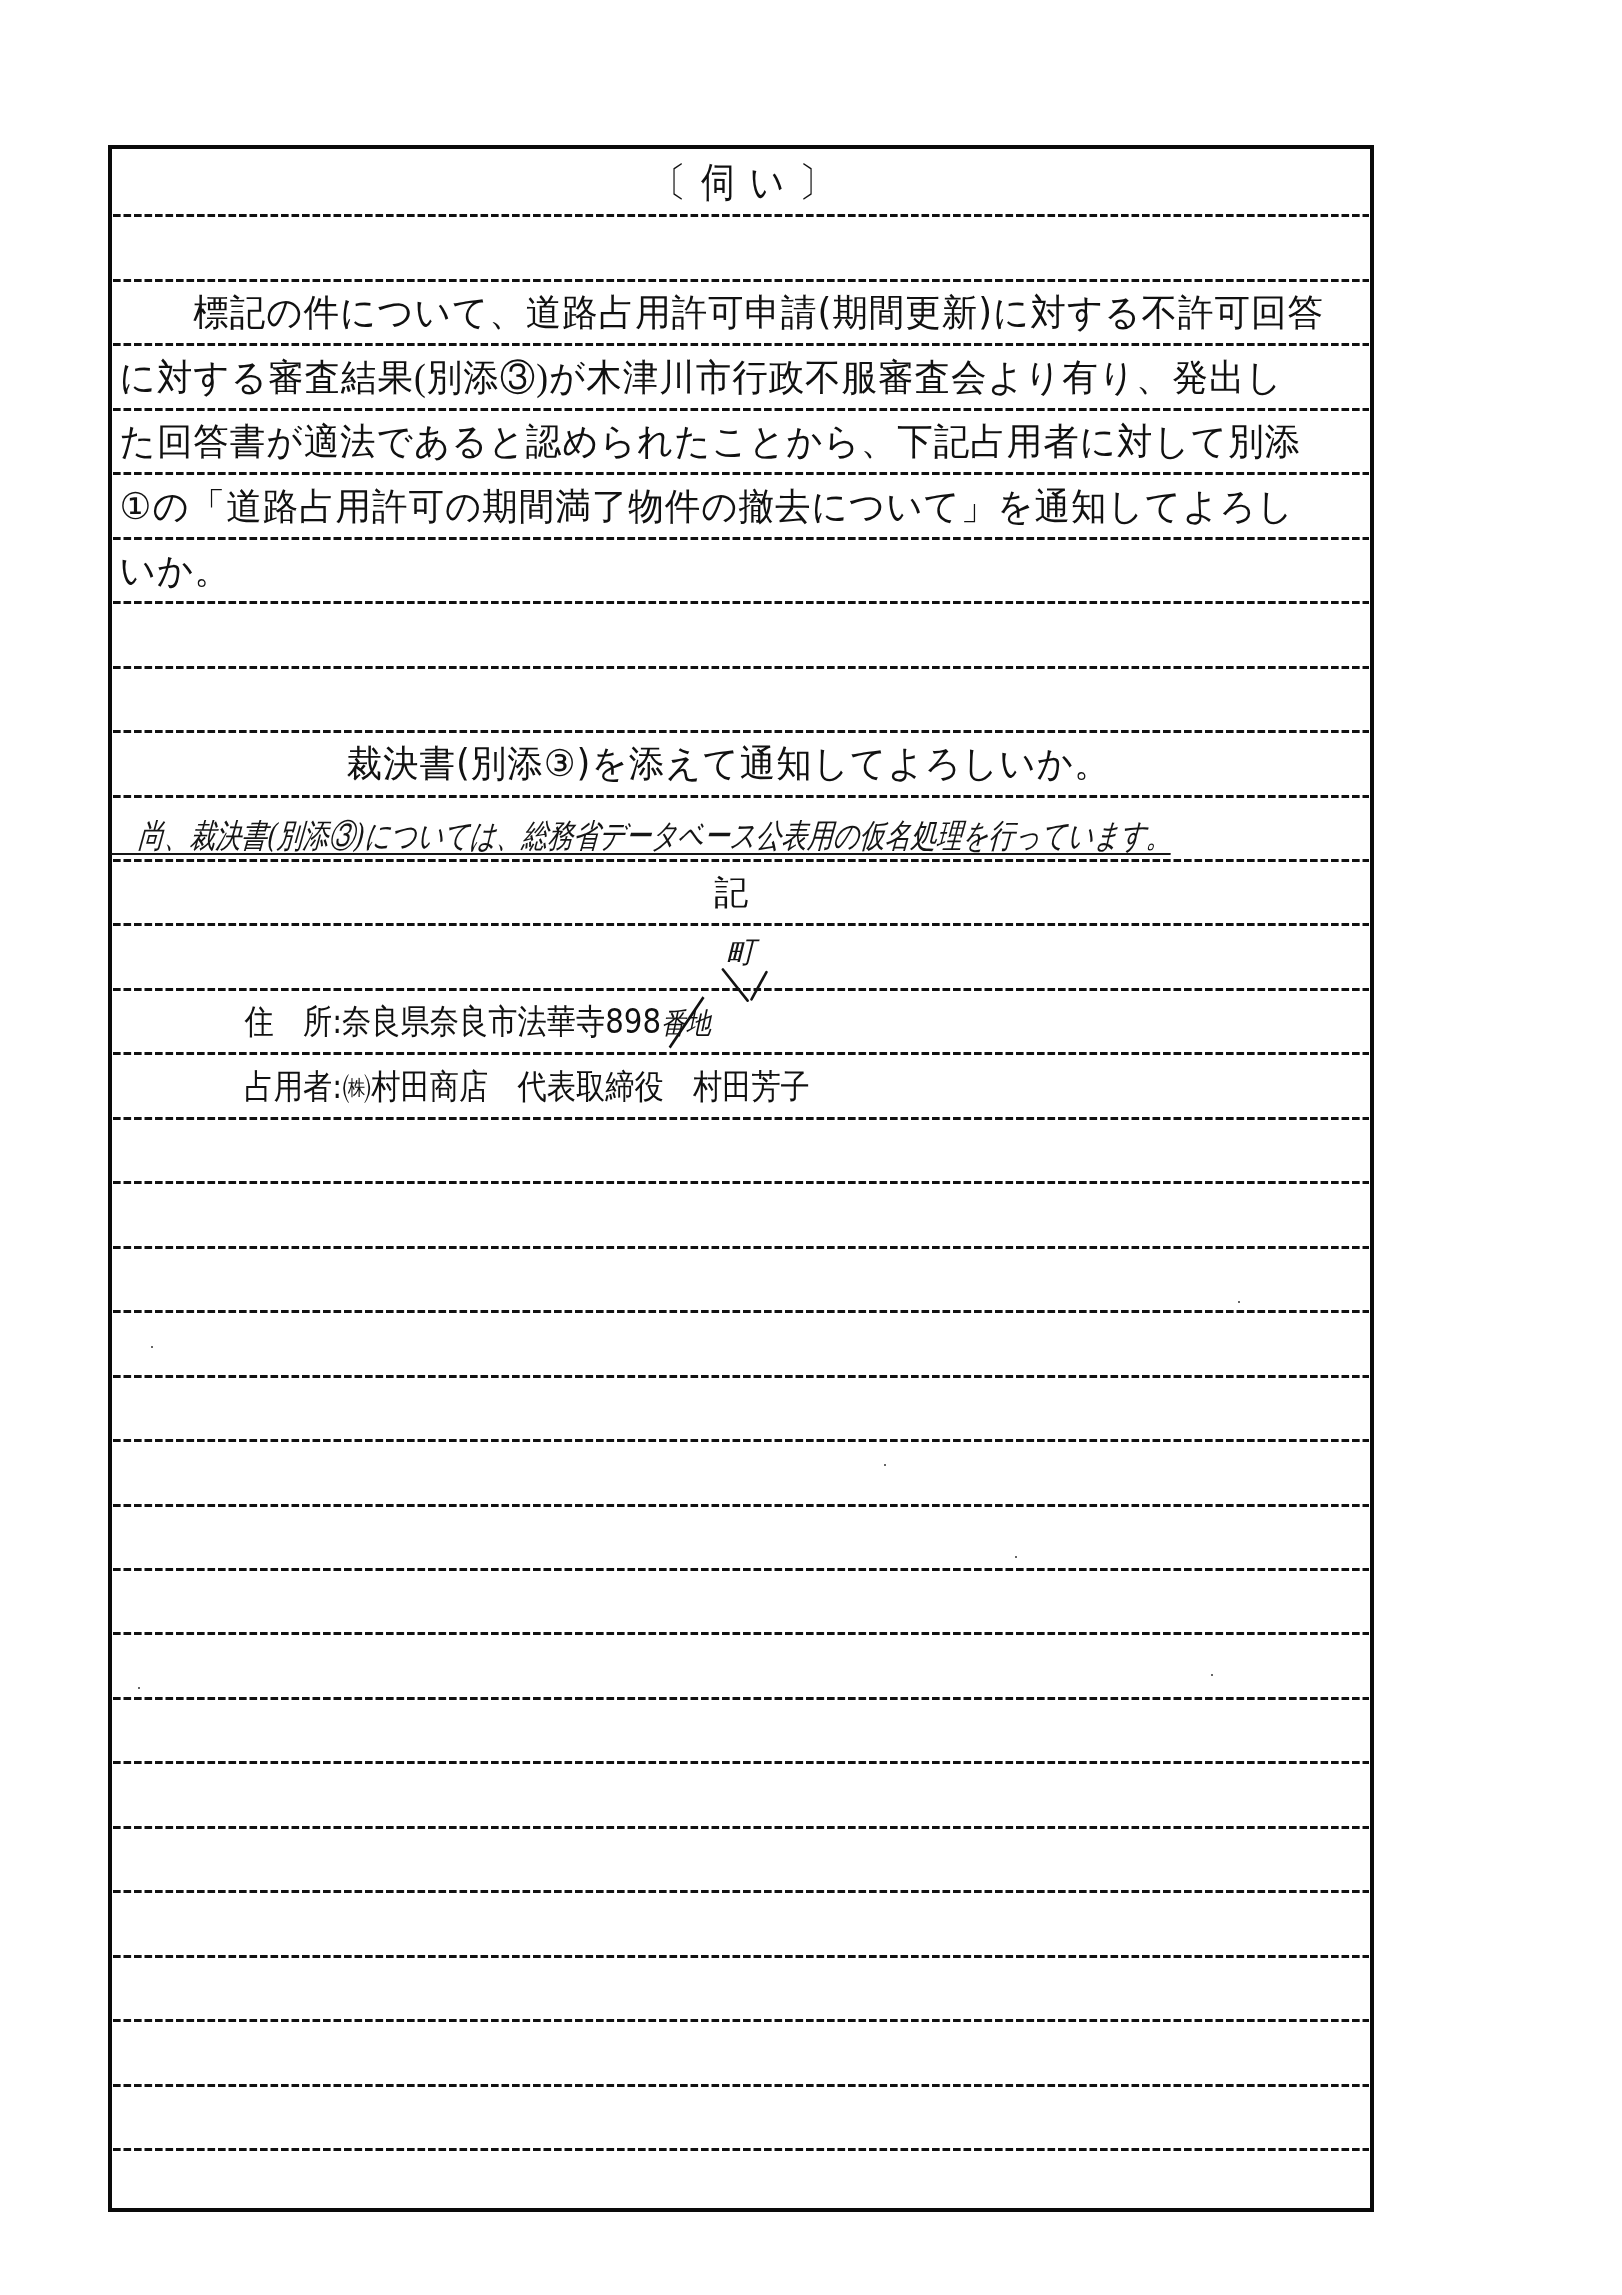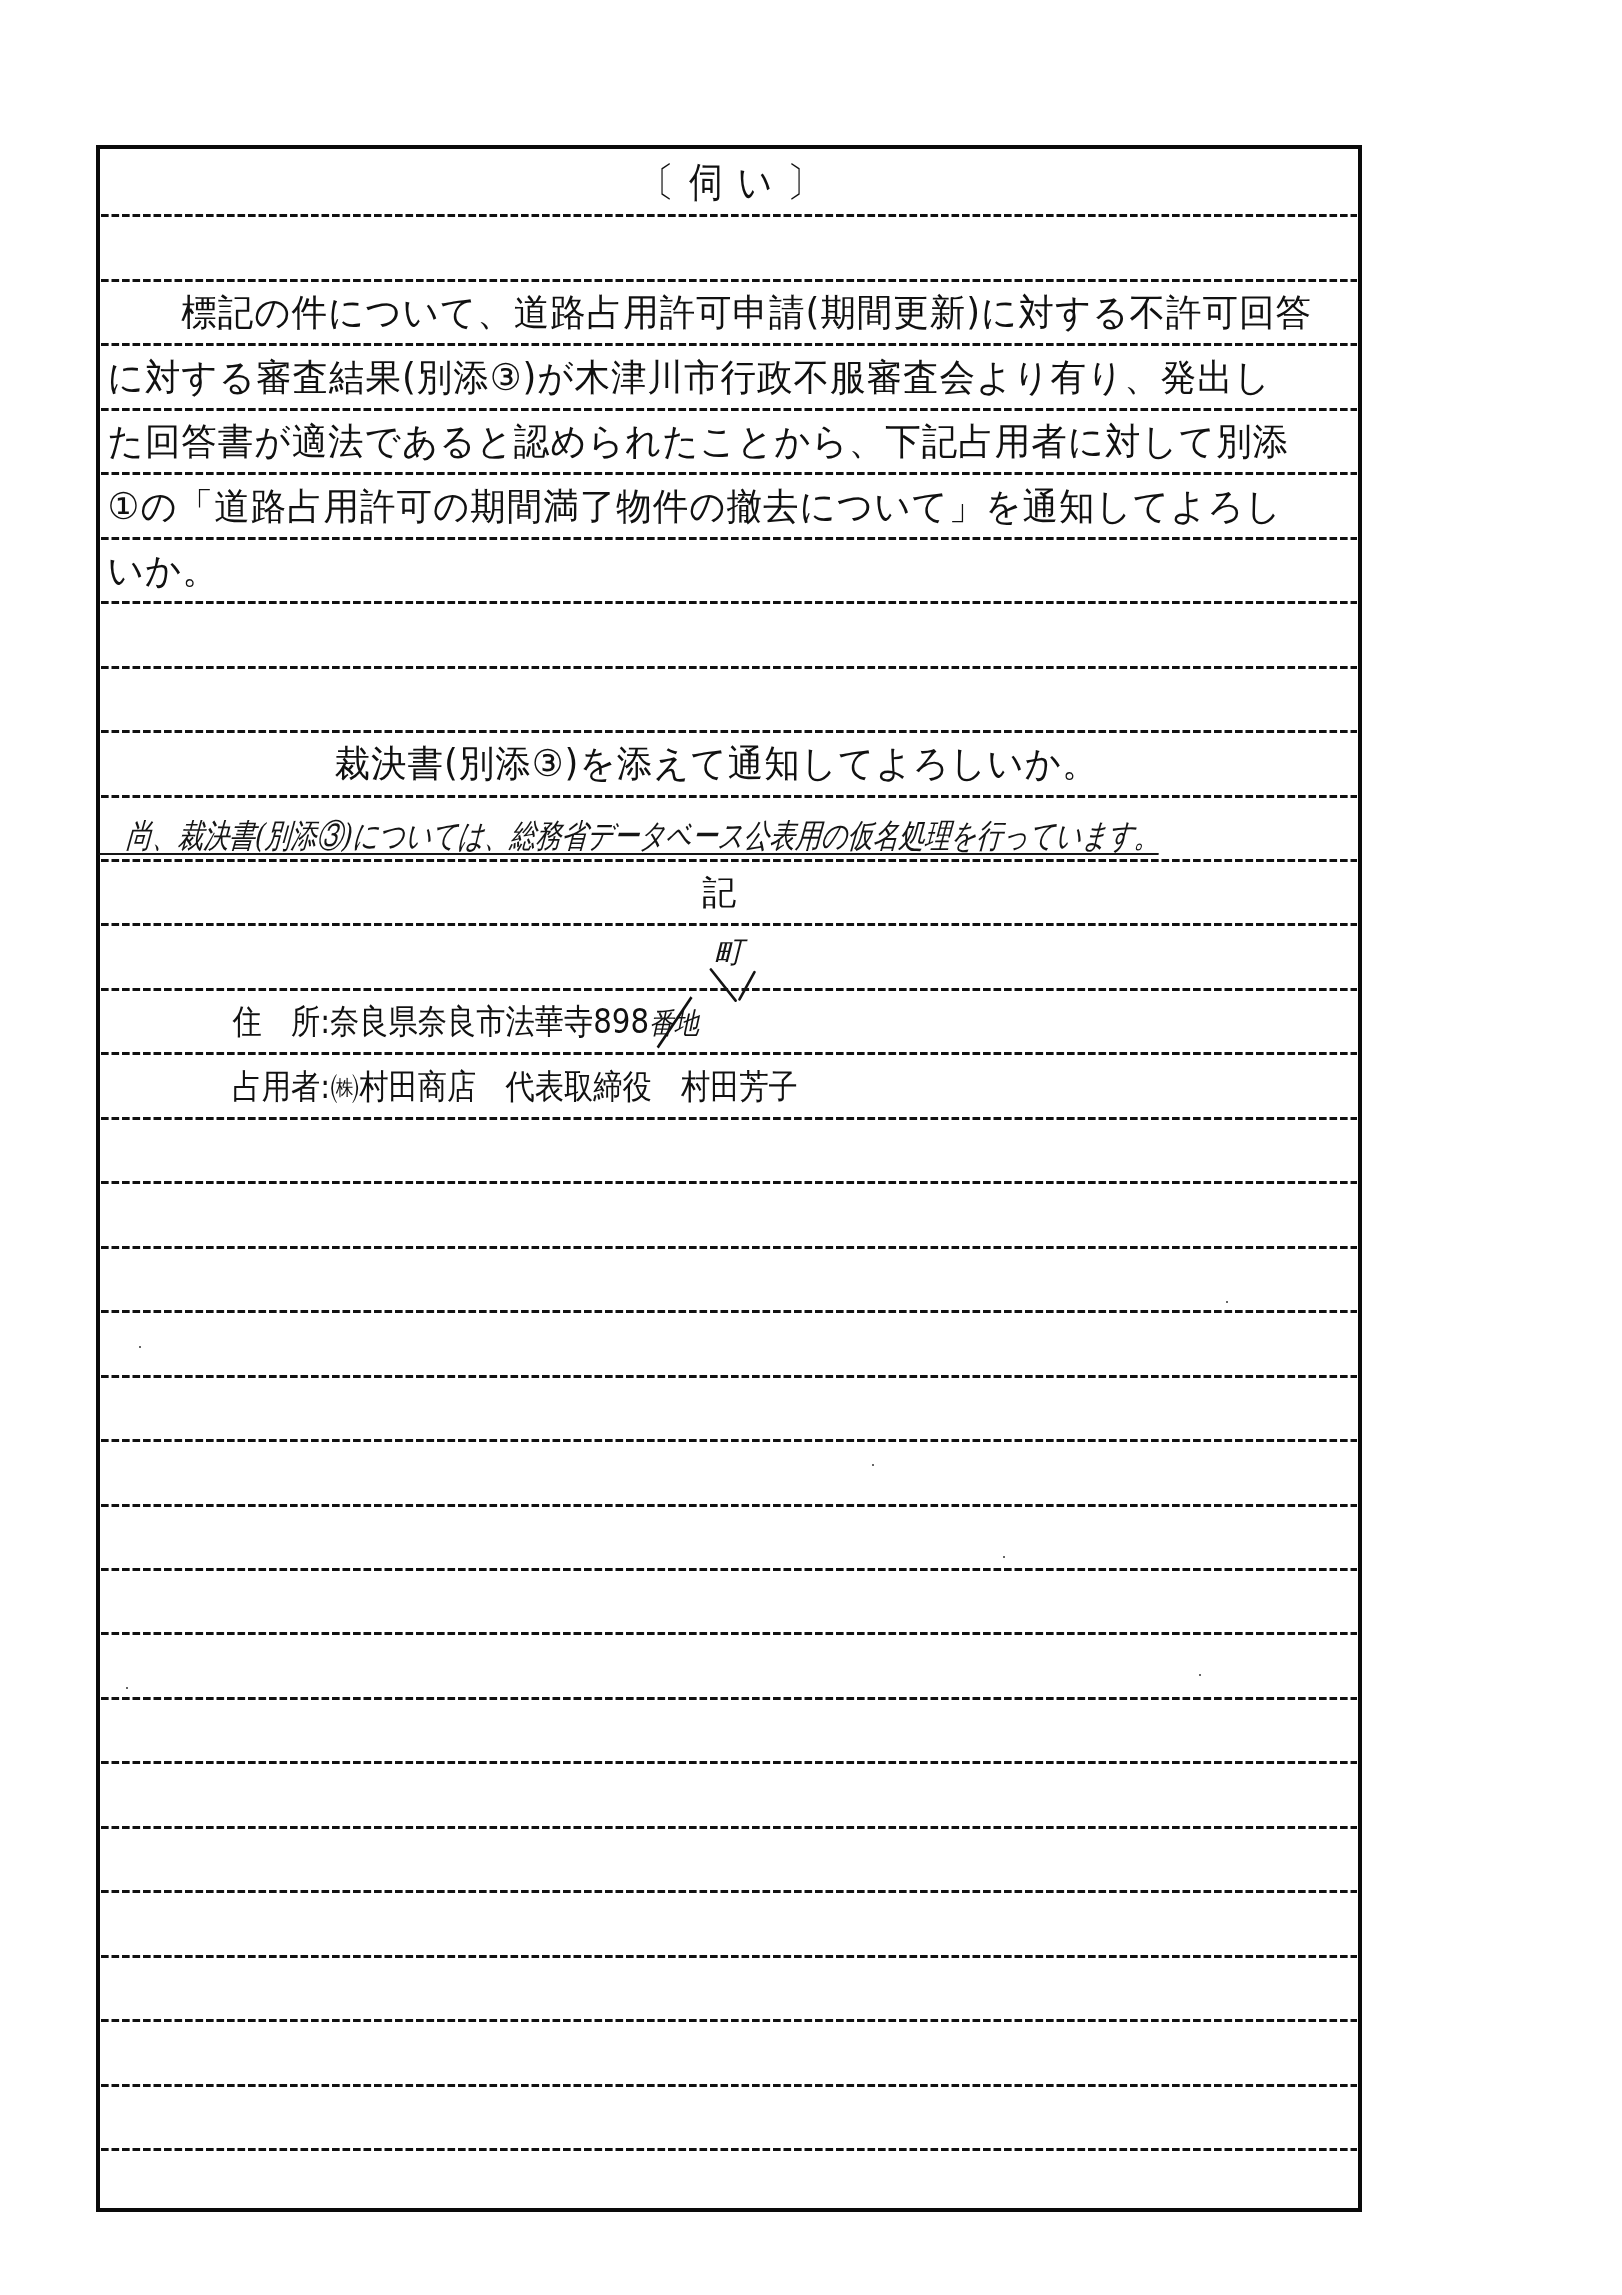--- a/index.html
+++ b/index.html
@@ -1,21 +1,21 @@
 <!DOCTYPE html>
 <html style="font-size:10.5px"><head>
 <meta charset="utf-8">
 <style>
   html, body { margin: 0; padding: 0; background: #ffffff; }
   body {
     width: 1623px; height: 2295px; position: relative; overflow: hidden;
     font-family: "DejaVu Sans", "Liberation Sans", sans-serif; color: #111111;
   }
   .frame {
-    position: absolute; left: 96px; top: 145px;
+    position: absolute; left: 108px; top: 145px;
     width: 1258px; height: 2059px;
     border: 4.6px solid #0a0a0a;
   }
   .title-row {
     position: absolute; left: 0; top: 0; width: 100%; height: 67px;
     display: flex; align-items: center; justify-content: center;
   }
   .title {
     font-size: 41px; letter-spacing: 18.3px; font-weight: normal;
     line-height: 1; margin-left: 18.3px; transform: scaleX(0.82);
@@ -103,21 +103,21 @@
       <div class="rule" style="top: 1806px;"></div>
       <div class="rule" style="top: 1870px;"></div>
       <div class="rule" style="top: 1935px;"></div>
       <div class="rule" style="top: 1999px;"></div>
     </div>
 
   <div class="row" style="top:67px;"></div>
   <div class="row" style="top:131px;margin-left:39px;">
     <span class="typed indent">標記の件について、道路占用許可申請(期間更新)に対する不許可回答</span>
   </div>
-  <div class="row" style="top:196px;">
+  <div class="row" style="top:196px;font-family:Liberation Serif, serif;">
     <span class="typed">に対する審査結果(別添③)が木津川市行政不服審査会より有り、発出し</span>
   </div>
   <div class="row" style="top:325px;">
     <span class="typed">①の「道路占用許可の期間満了物件の撤去について」を通知してよろし</span>
   </div>
   <div class="row" style="top:260px;">
     <span class="typed">た回答書が適法であると認められたことから、下記占用者に対して別添</span>
   </div>
   <div class="row" style="top:389px;">
     <span class="typed">いか。</span>

